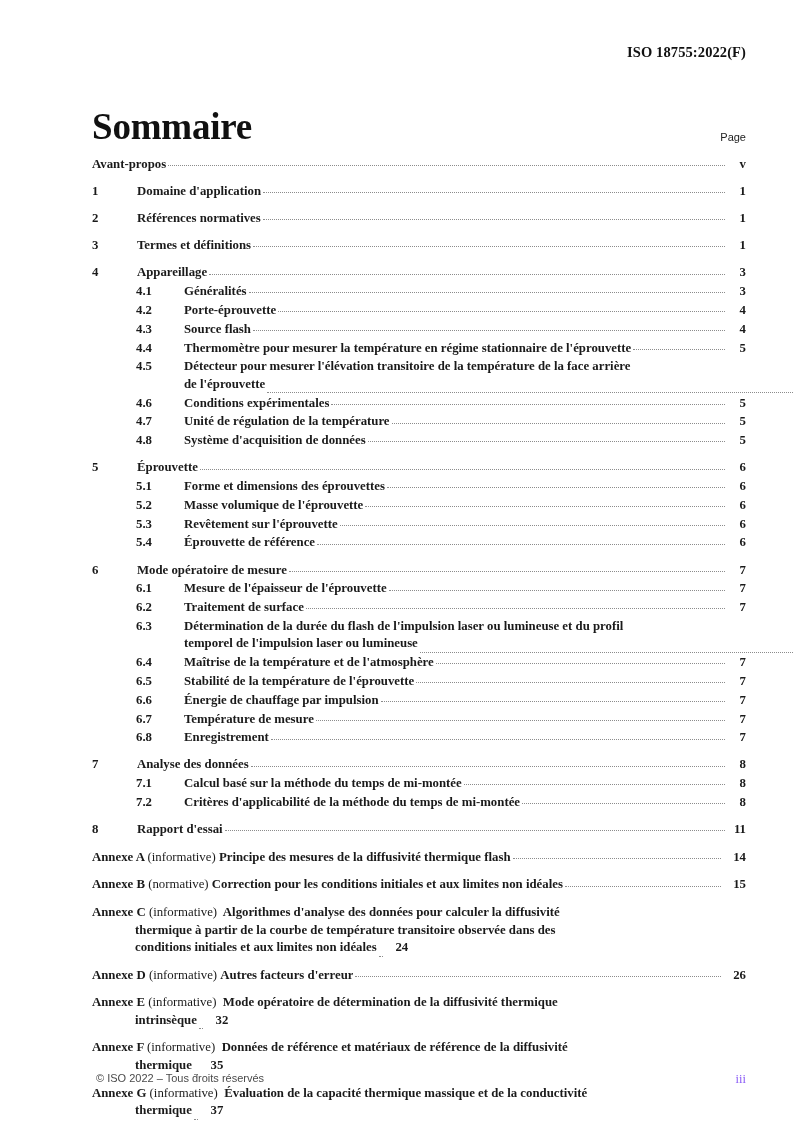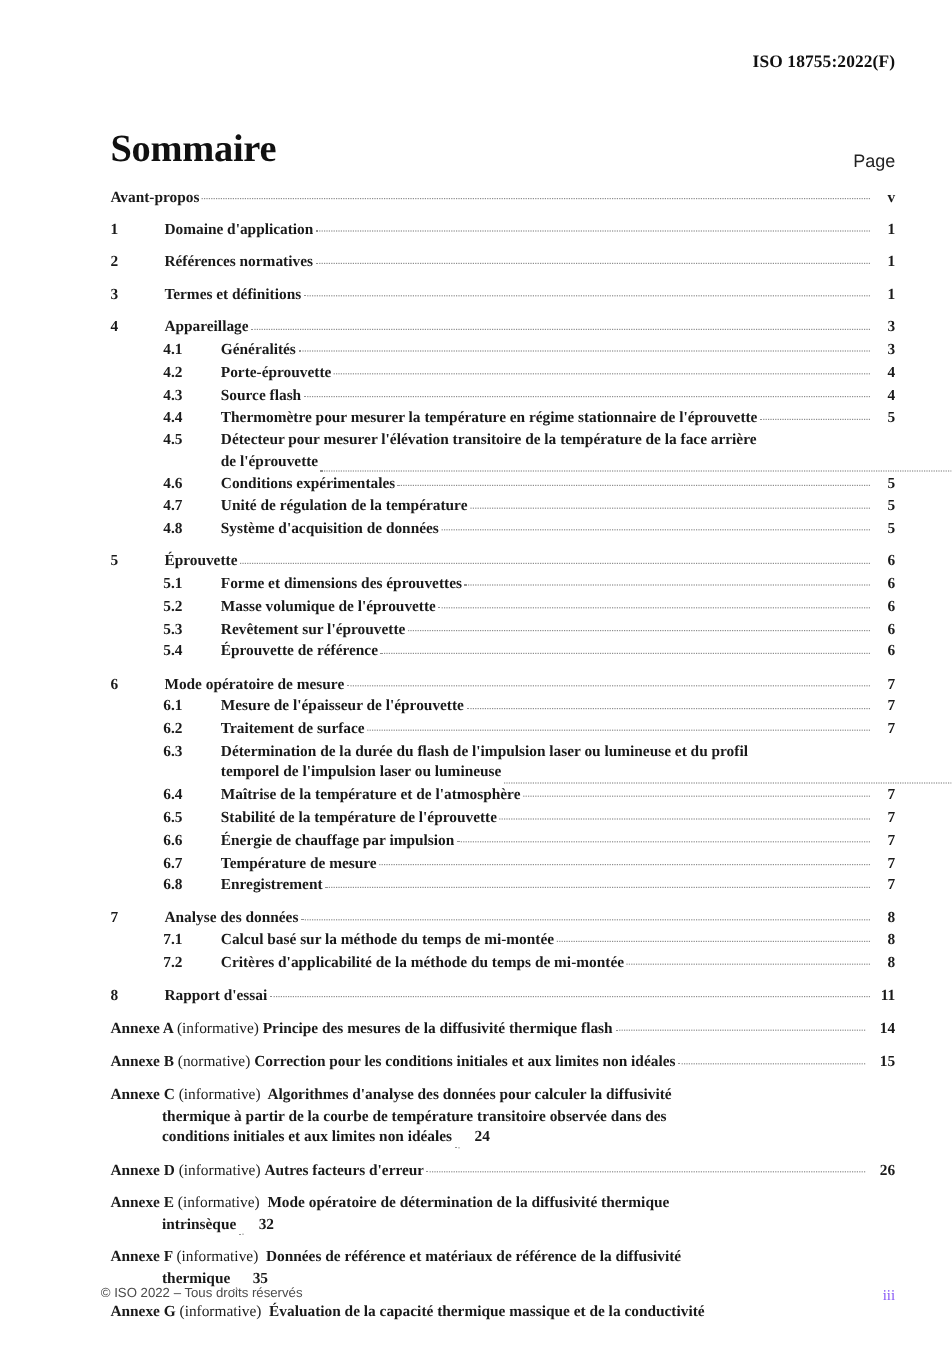--- a/index.html
+++ b/index.html
@@ -41,30 +41,30 @@
     left: 92px;
     right: 47px;
     height: 40px;
   }
   .doc-title {
     position: absolute;
     left: 0;
     top: 0;
     font-family: "Liberation Serif", serif;
     font-weight: bold;
-    font-size: 32px;
+    font-size: 37px;
     letter-spacing: -0.2px;
     color: #111;
   }
   .page-label {
     position: absolute;
     right: 0;
     bottom: 2px;
     font-family: "Liberation Sans", sans-serif;
-    font-size: 15px;
+    font-size: 11px;
     color: #222;
   }
 
   
   .toc {
     position: absolute;
     top: 156px;
     left: 92px;
     width: 654px;
   }
@@ -187,21 +187,21 @@
   }
   .annex .hang { margin-left: 43px; }
   .annex .first-line { margin-left: 43px; text-indent: -43px; }
   .annex .pnum { width: 24px; }
   .annex .just { text-align: justify; text-justify: inter-word; }
 
   
   .doc-footer {
     position: absolute;
     bottom: 34px;
-    left: 84px;
+    left: 96px;
     right: 47px;
     height: 16px;
   }
   .copyright {
     position: absolute;
     left: 0;
     top: 0;
     font-family: "Liberation Sans", sans-serif;
     font-size: 11px;
     color: #4a4a4a;
@@ -569,20 +569,21 @@
       <div class="toc-entry annex">
         <div class="first-line just"><span class="aname">Annexe E</span> <span class="kind">(informative)</span>&nbsp; <span class="label">Mode opératoire de détermination de la diffusivité thermique</span></div>
         <div class="hang last-line"><span class="tail">intrinsèque</span><span class="leader"></span><span class="pnum">32</span></div>
       </div>
       <div class="toc-entry annex">
         <div class="first-line just"><span class="aname">Annexe F</span> <span class="kind">(informative)</span>&nbsp; <span class="label">Données de référence et matériaux de référence de la diffusivité</span></div>
         <div class="hang last-line"><span class="tail">thermique</span><span class="leader"></span><span class="pnum">35</span></div>
       </div>
       <div class="toc-entry annex">
         <div class="first-line just"><span class="aname">Annexe G</span> <span class="kind">(informative)</span>&nbsp; <span class="label">Évaluation de la capacité thermique massique et de la conductivité</span></div>
+        <div class="hang last-line"><span class="tail">thermique</span><span class="leader"></span><span class="pnum">37</span></div>
       </div>
     </div>
 
   <div class="doc-footer">
     <div class="copyright">© ISO 2022 – Tous droits réservés</div>
     <div class="folio">iii</div>
   </div>
 
 </div>
 

